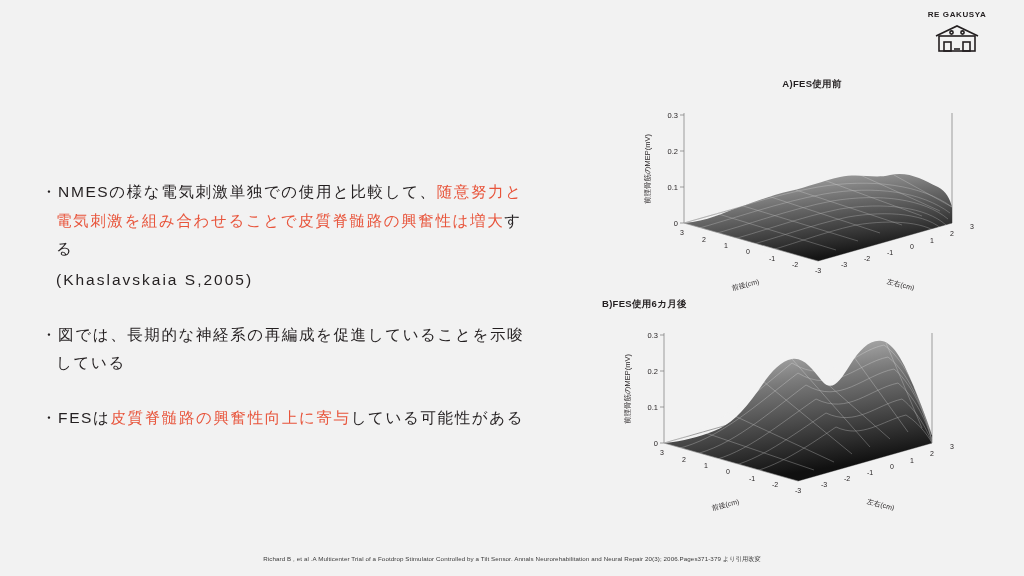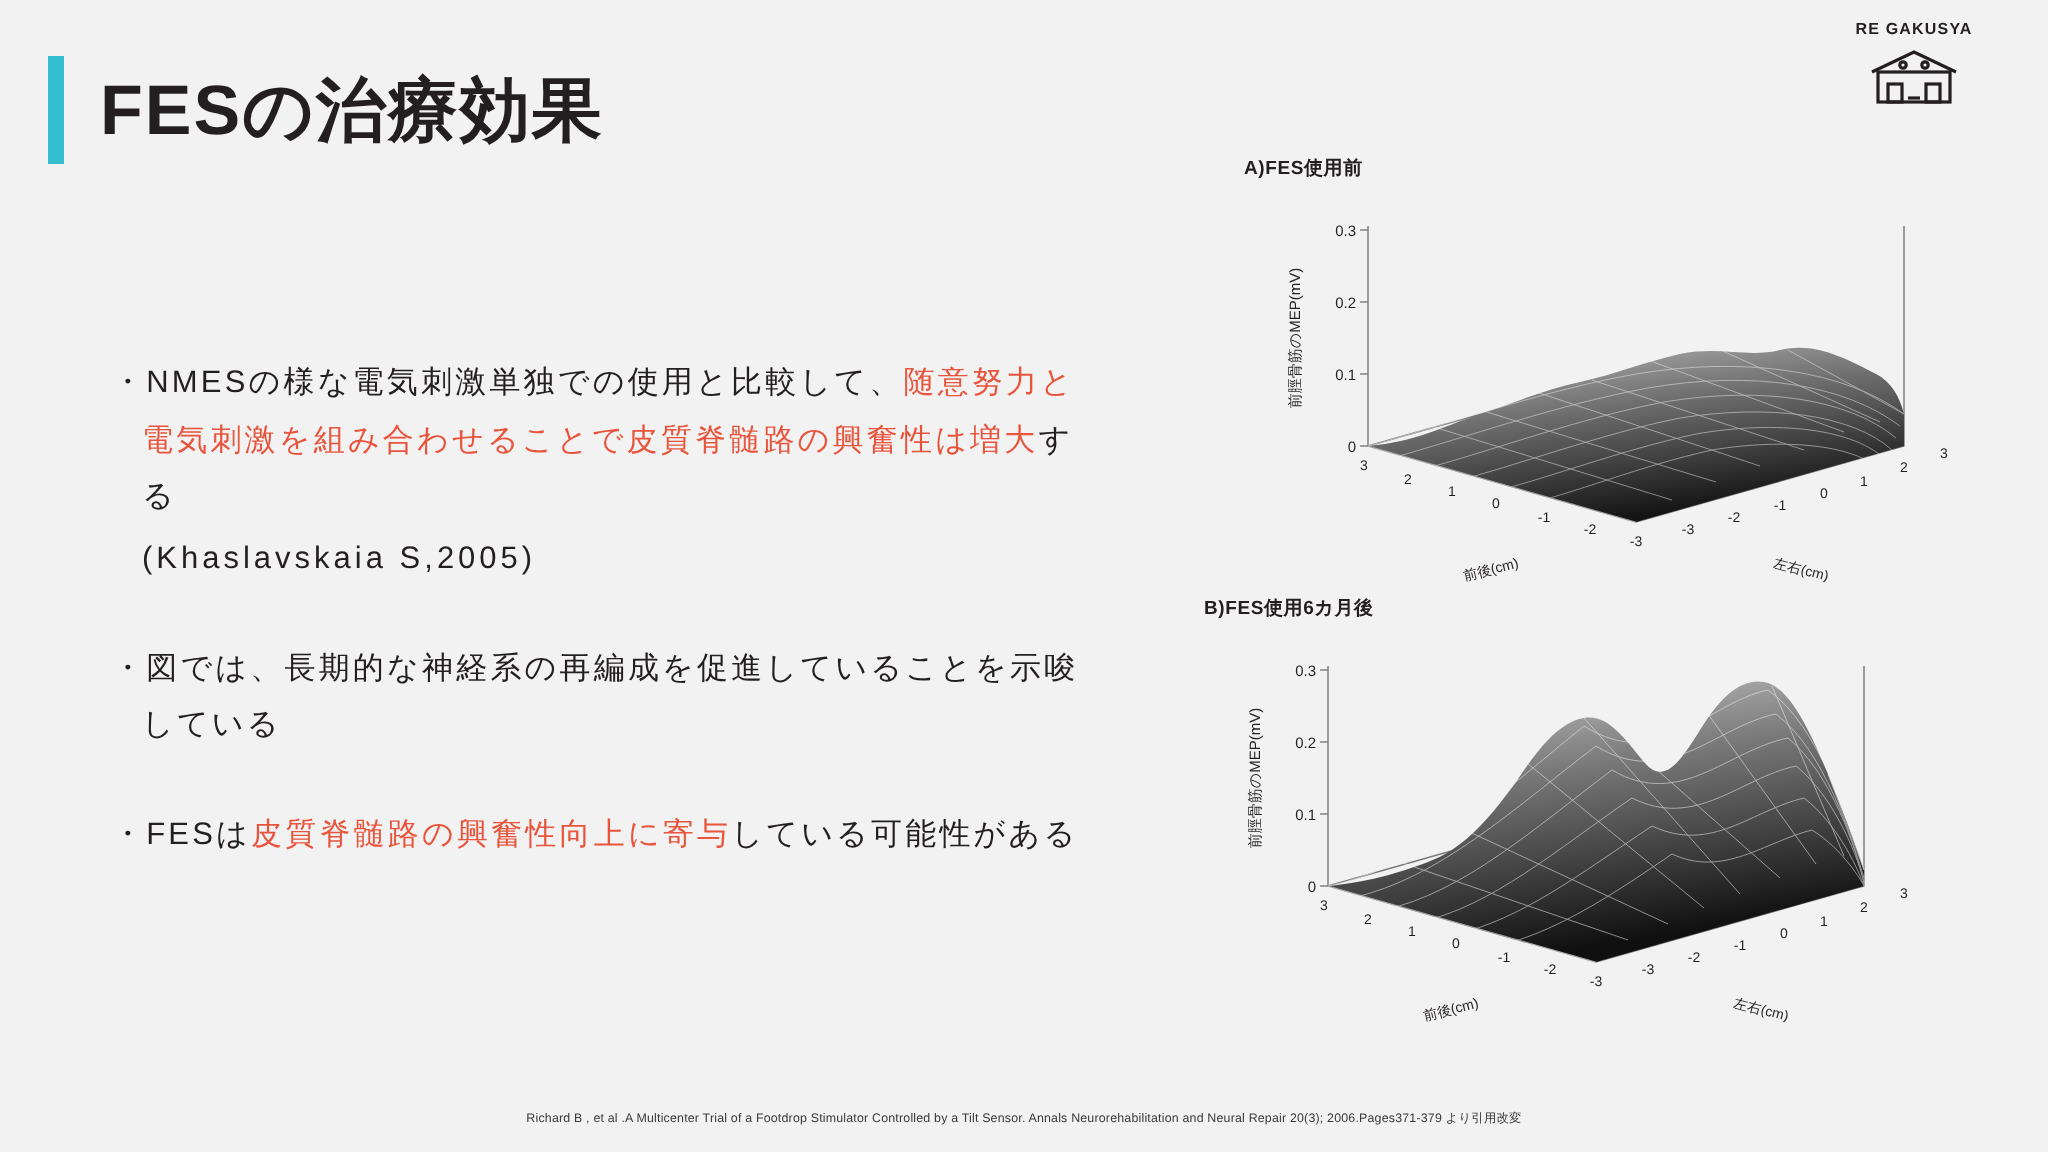--- a/index.html
+++ b/index.html
@@ -61,21 +61,21 @@
     font-size: 35px;
     font-weight: bold;
     letter-spacing: 1px;
     color: #231f20;
     line-height: 1;
   }
 
   
   .bullets {
     position: absolute;
-    left: 56px;
+    left: 41px;
     top: 178px;
     width: 490px;
     font-size: 15.5px;
     line-height: 1.85;
     letter-spacing: 1.6px;
   }
   .bullet {
     margin-bottom: 26px;
     text-indent: -15px;
     padding-left: 15px;
@@ -88,21 +88,21 @@
     letter-spacing: 2px;
     margin-top: 2px;
     text-indent: 0;
     padding-right: 2px;
   }
 
   
   .figure {
     position: absolute;
   }
-  .fig-a { left: 622px; top: 78px; }
+  .fig-a { left: 622px; top: 78px; text-align: center; }
   .fig-b { left: 602px; top: 298px; }
   .fig-label {
     font-size: 9.5px;
     font-weight: bold;
     color: #231f20;
     margin-bottom: 4px;
     letter-spacing: 0.3px;
   }
   .plot-box {
     width: 380px;
@@ -138,24 +138,20 @@
           <rect x="14" y="19" width="7" height="9"></rect>
           <rect x="33" y="19" width="7" height="9"></rect>
           <circle cx="21.5" cy="9.5" r="1.6"></circle>
           <circle cx="32.5" cy="9.5" r="1.6"></circle>
           <path d="M24 26 h6"></path>
         </g>
       </svg>
     </div>
   </div>
 
-  <div class="title-wrap">
-    <div class="title-bar"></div>
-    <div class="title-text">FESの治療効果</div>
-  </div>
 
   <div class="bullets">
 
     <div class="bullet">
       <span>・NMESの様な電気刺激単独での使用と比較して、</span><span class="hl">随意努力と電気刺激を組み合わせることで皮質脊髄路の興奮性は増大</span><span>する</span>
       <span class="citation">(Khaslavskaia S,2005)</span>
     </div>
 
     <div class="bullet">
       <span>・図では、長期的な神経系の再編成を促進していることを示唆している</span>

